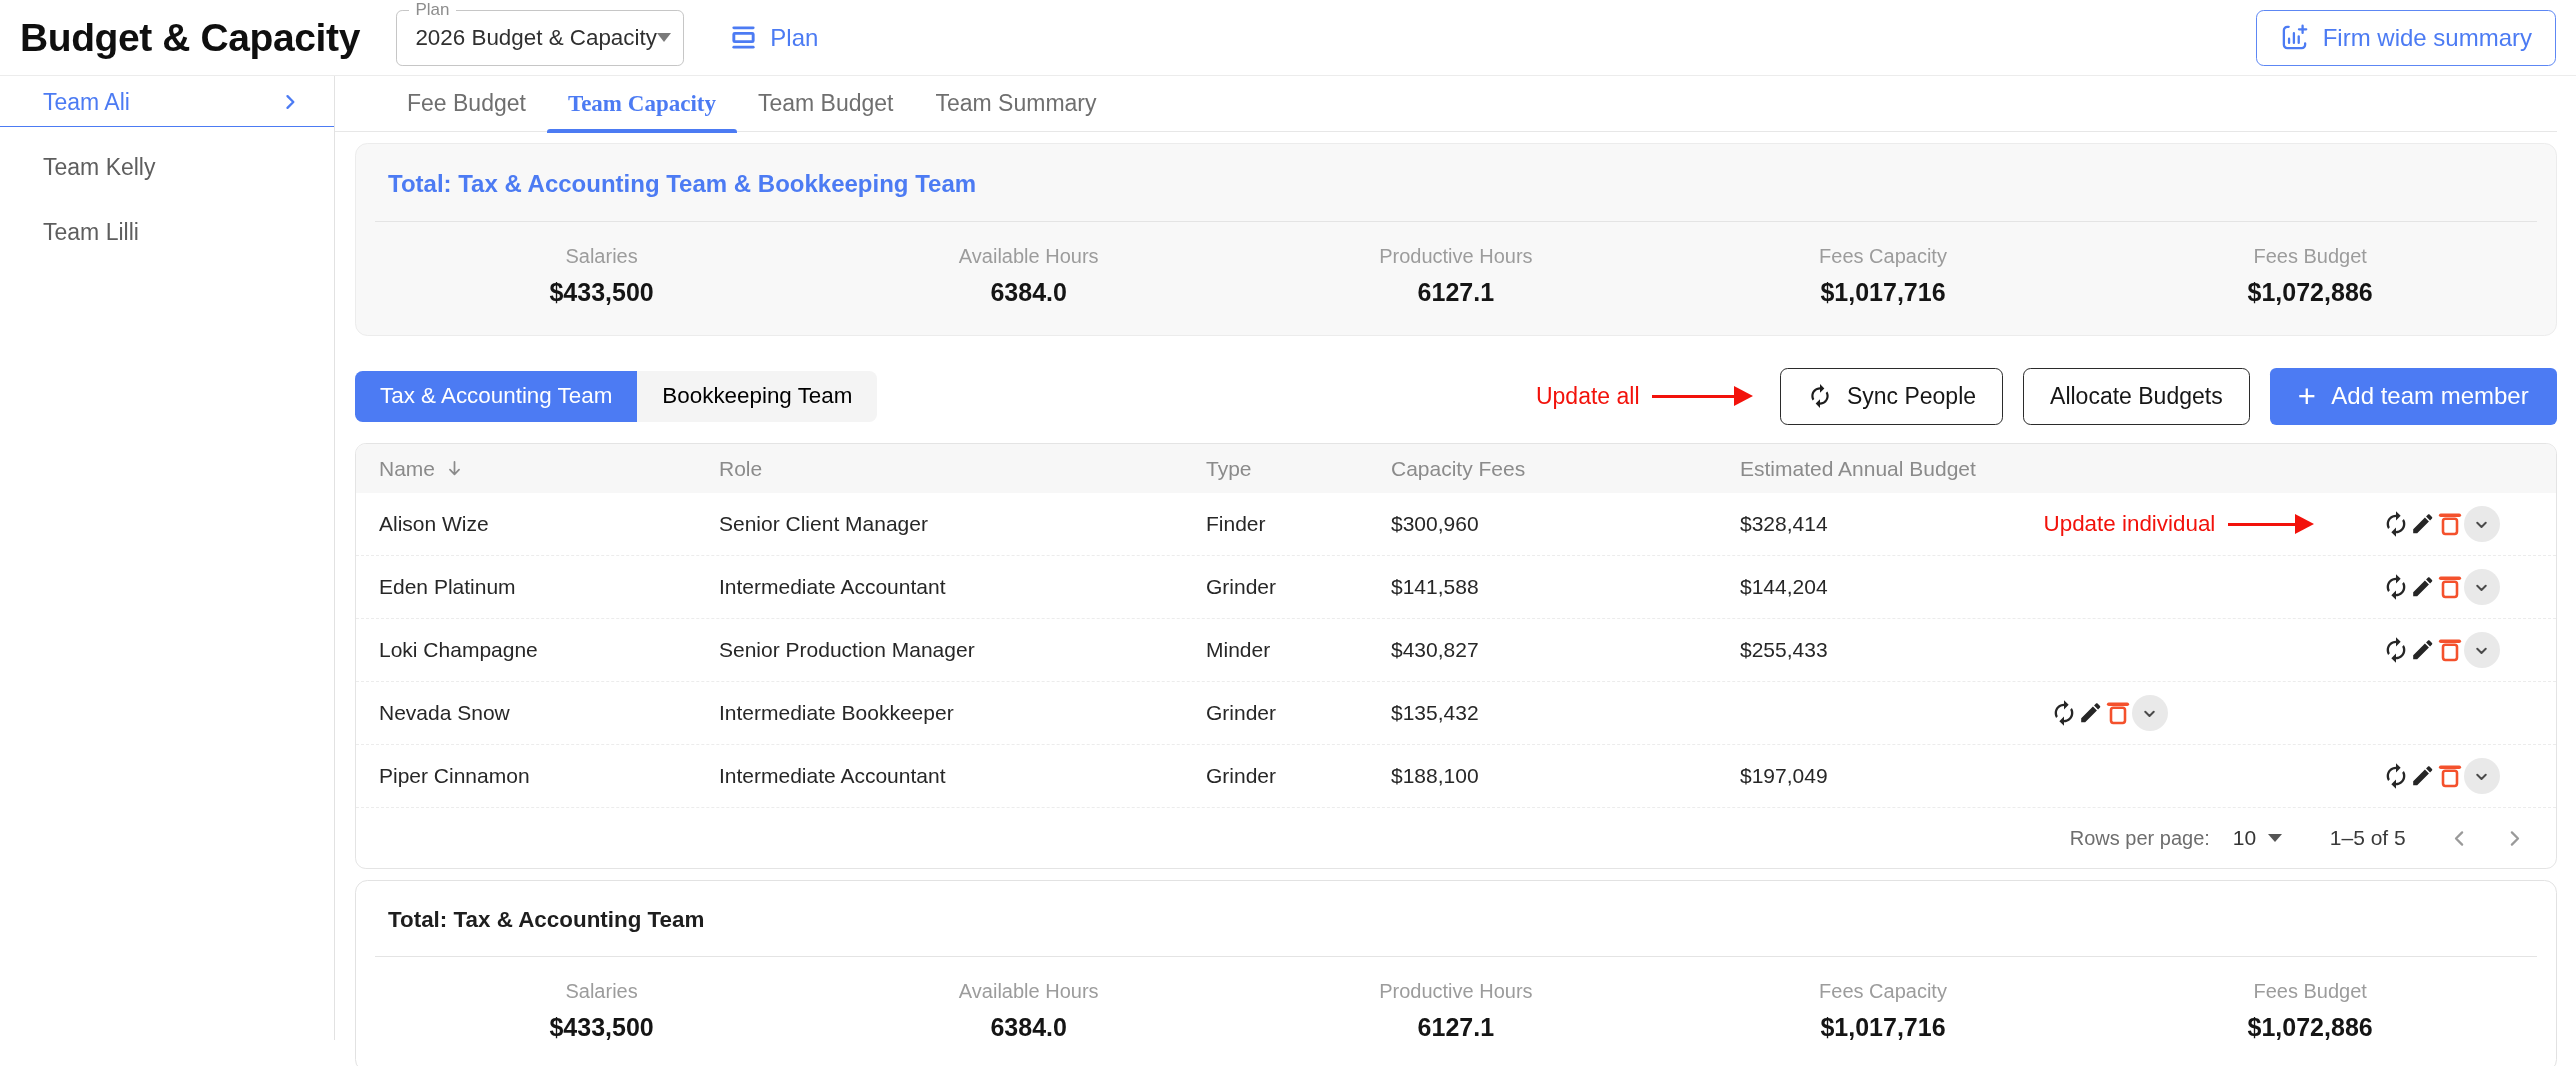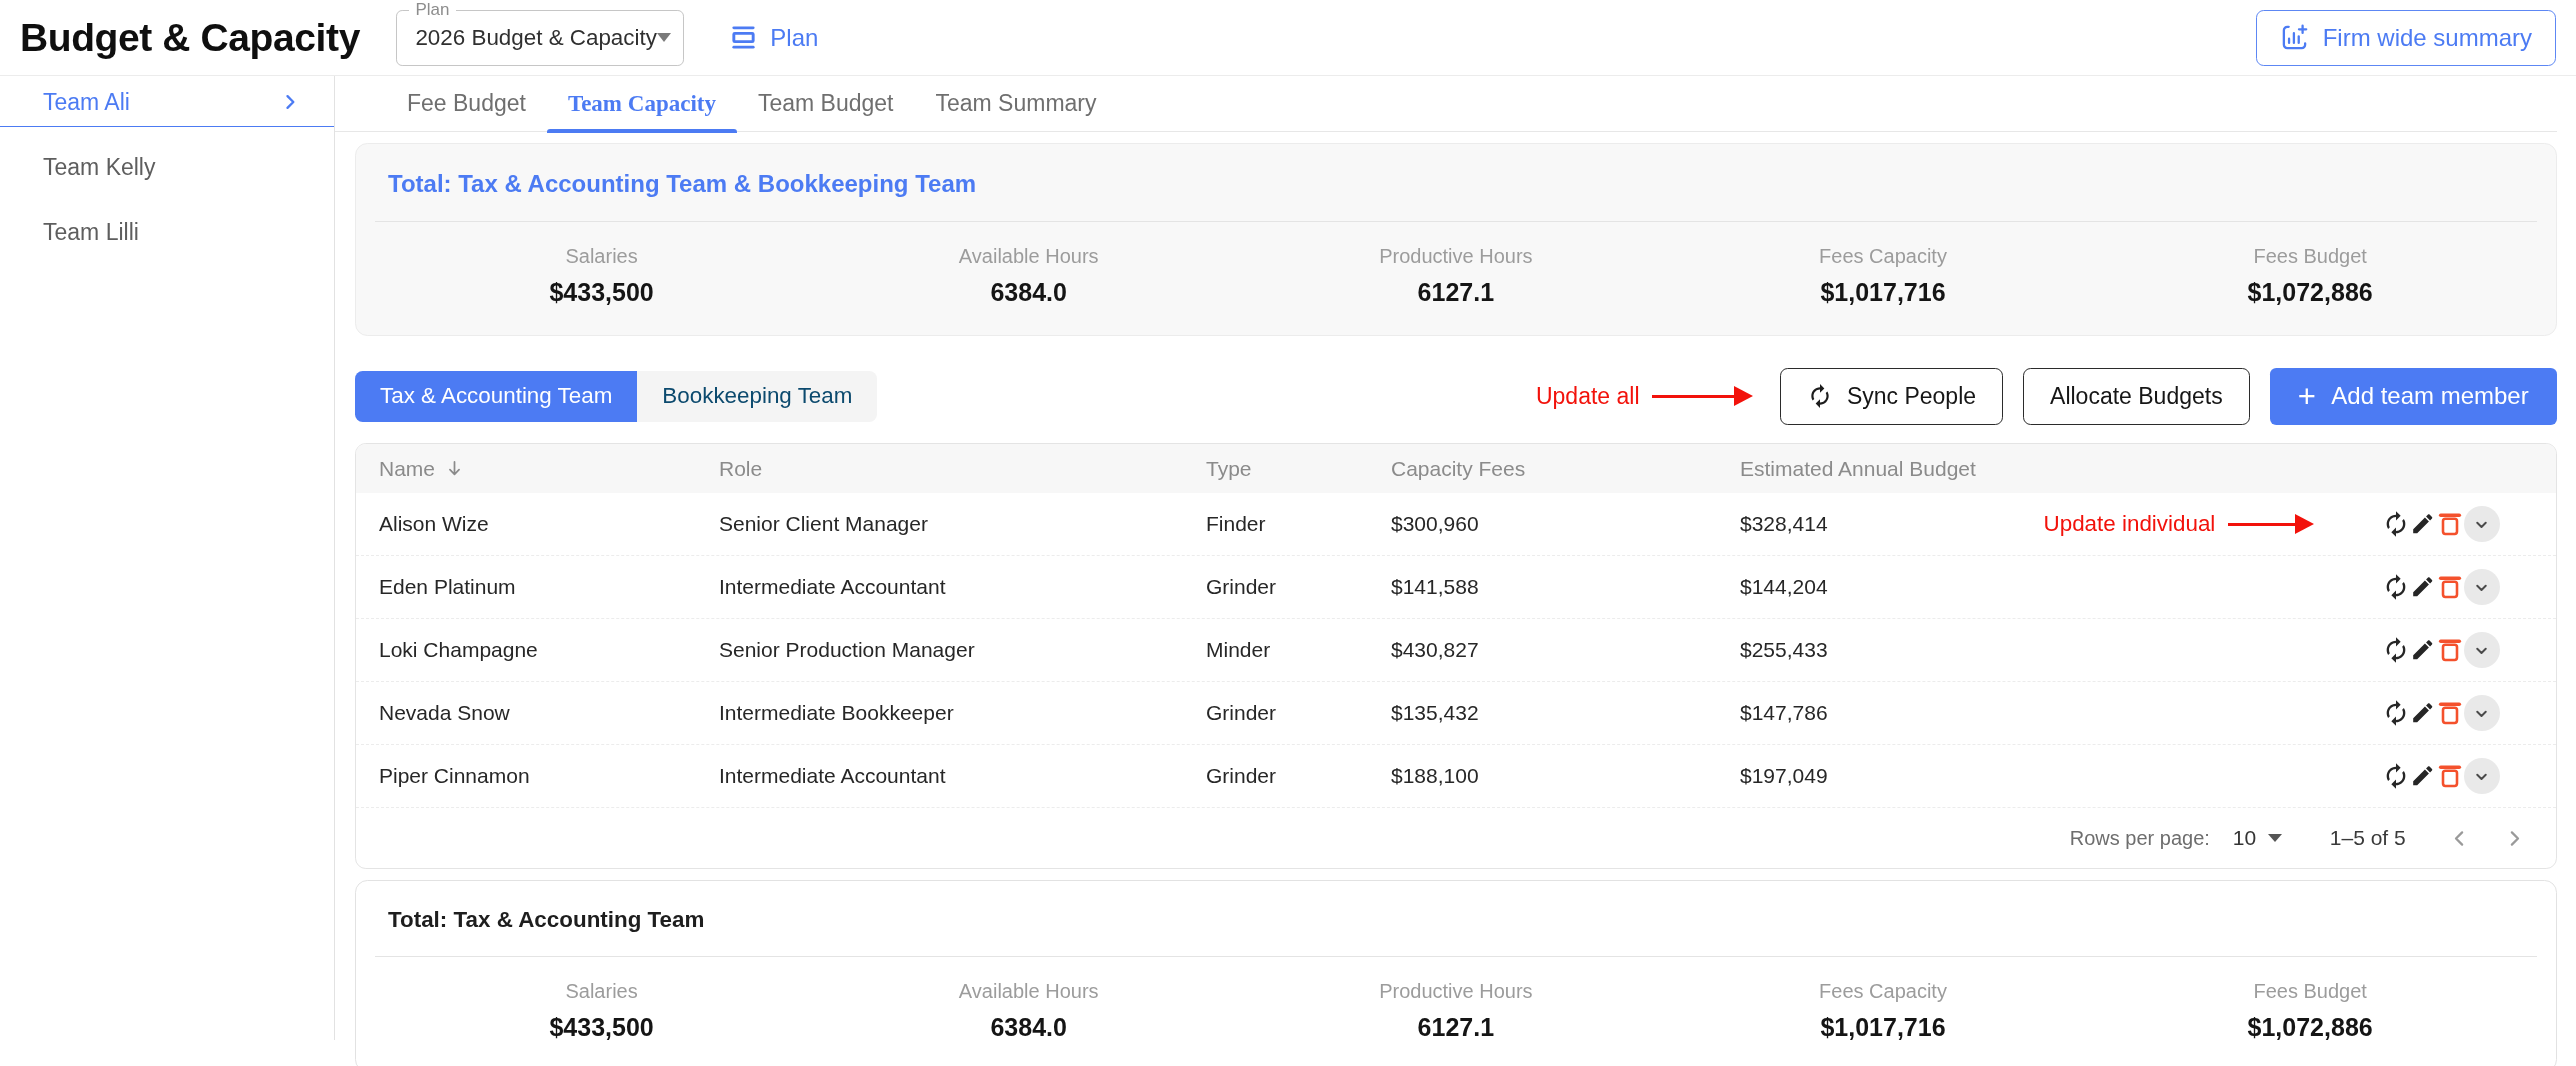--- a/index.html
+++ b/index.html
@@ -43,21 +43,21 @@
   .card-divider { height:0.8px; background:#e4e4e4; margin:23px 18.5px 0; }
   .stats { display:grid; grid-template-columns:repeat(5,1fr); padding:23px 32px 0;text-align:center; }
   .stat-label { font-size:20px; color:#9c9c9c; }
   .stat-value { margin-top:10px; font-size:25px; font-weight:700; color:#151515; }
 
   
   .controls { margin-top:32px; display:flex; align-items:center; }
   .toggle { display:flex; border-radius:7.7px; overflow:hidden; }
   .seg { height:51px; display:flex; align-items:center; padding:0 25px; font-size:22.4px; cursor:pointer; white-space:nowrap; }
   .seg.active { background:#4c7bf3; color:#fff; }
-  .seg.inactive { background:#f4f4f4; color:#0c4a6e; }
+  .seg.inactive { background:#f4f4f4; color:#000000; }
   .spacer { flex:1; }
 
   .annotation { color:#f2120b; font-size:23px; display:flex; align-items:center; white-space:nowrap; }
   .arrow-line { position:relative; height:3.1px; background:#f2120b; margin-left:12.4px; }
   .arrow-line::after { content:""; position:absolute; right:-18px; top:50%; transform:translateY(-50%);
     border-left:19.3px solid #f2120b; border-top:10px solid transparent; border-bottom:10px solid transparent; }
   .arrow-update-all { width:83px; }
   .annotation.update-all { margin-right:45px; }
 
   .btn-outline { height:57px; display:flex; align-items:center; gap:14px; padding:0 26px; border:1.5px solid #2b2b2b; border-radius:7.7px; background:#fff; font-size:23px; color:#161616; font-family:inherit; cursor:pointer; white-space:nowrap; }
@@ -329,21 +329,20 @@
               </svg>
             </button>
         </div>
       </div>
 
       <div class="trow tbody-row">
         <div class="cell">Nevada Snow</div>
         <div class="cell">Intermediate Bookkeeper</div>
         <div class="cell">Grinder</div>
         <div class="cell">$135,432</div>
-        <div class="cell">$147,786</div>
         <div class="actions">
           <button class="icon-btn icon-sync">
               <svg viewBox="0 0 24 24" fill="currentColor">
                 <path d="M12 6v3l4-4-4-4v3c-4.42 0-8 3.58-8 8 0 1.57.46 3.03 1.24 4.26L6.7 14.8c-.45-.83-.7-1.79-.7-2.8 0-3.31 2.69-6 6-6zm6.76 1.74L17.3 9.2c.44.84.7 1.79.7 2.8 0 3.31-2.69 6-6 6v-3l-4 4 4 4v-3c4.42 0 8-3.58 8-8 0-1.57-.46-3.03-1.24-4.26z"></path>
               </svg>
             </button>
           <button class="icon-btn icon-edit">
               <svg viewBox="0 0 24 24" fill="currentColor">
                 <path d="M3 17.25V21h3.75L17.81 9.94l-3.75-3.75L3 17.25zM20.71 7.04c.39-.39.39-1.02 0-1.41l-2.34-2.34c-.39-.39-1.02-.39-1.41 0l-1.83 1.83 3.75 3.75 1.83-1.83z"></path>
               </svg>

